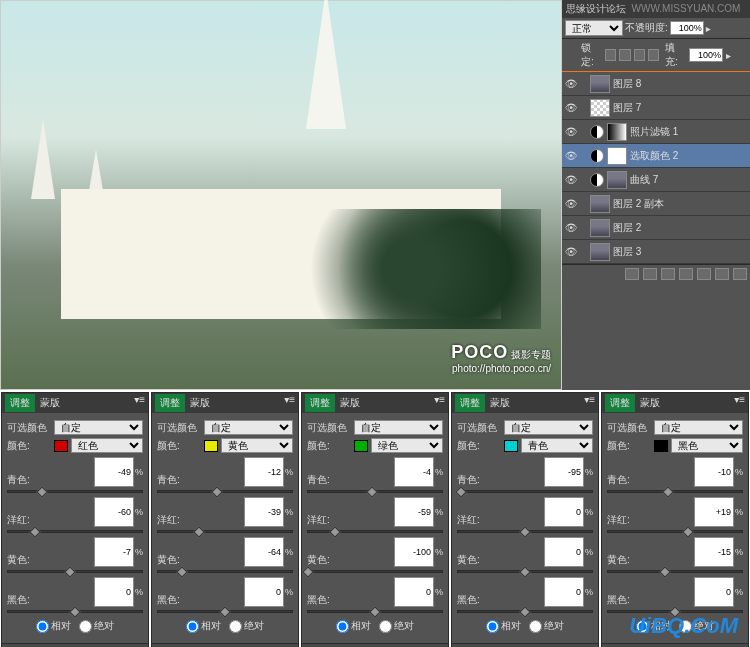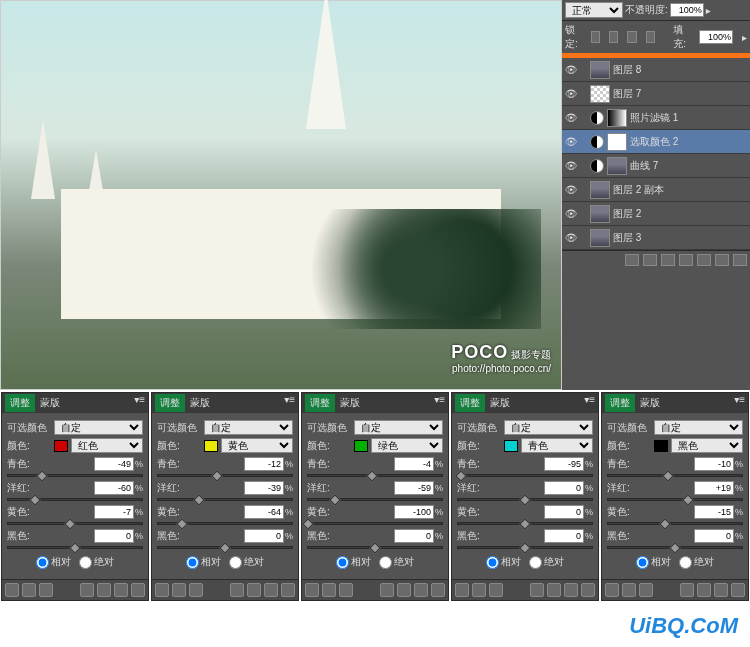--- a/index.html
+++ b/index.html
@@ -17,21 +17,21 @@
 .layers-panel{width:188px;background:#535353;color:#ddd;font-size:10px}
 .lp-hdr{background:#3a3a3a;padding:2px 4px;font-size:10px;color:#ccc}
 .lp-tabs{display:flex;background:#535353;border-bottom:1px solid #2a2a2a;font-size:10px}
 .lp-tab{padding:3px 6px;cursor:pointer}
 .lp-tab.act{background:#6a6a6a}
 .lp-ctrl{display:flex;align-items:center;padding:2px 3px;gap:2px;background:#535353;border-bottom:1px solid #2a2a2a}
 .lp-sel{background:#e8e8e8;color:#000;border:1px solid #888;font-size:10px;padding:1px 2px;height:16px}
 .lp-sel.blend{width:58px}
 .lp-lbl{font-size:10px}
 .lp-inp{width:34px;height:14px;background:#fff;border:1px solid #888;font-size:9px;text-align:right;padding-right:1px}
-.lp-lock{display:flex;align-items:center;padding:2px 3px;gap:9px;border-bottom:5px solid #f97316;font-size:10px}
+.lp-lock{display:flex;align-items:center;padding:2px 19px;gap:3px;border-bottom:1px solid #f97316;font-size:10px}
 .lp-lock-ic{width:12px;height:12px;background:#6a6a6a;border:1px solid #888}
 .layer-list{background:#535353}
 .layer{display:flex;align-items:center;height:24px;border-bottom:1px solid #3a3a3a;padding:0 2px;gap:3px}
 .layer.sel{background:#5a7aa8}
 .eye{width:14px;height:14px;display:flex;align-items:center;justify-content:center;font-size:10px}
 .thumb{width:20px;height:18px;border:1px solid #888;background:#333}
 .thumb.wht{background:#fff}
 .thumb.chk{background:repeating-conic-gradient(#ccc 0 25%,#fff 0 50%) 50%/6px 6px}
 .thumb.grd{background:linear-gradient(90deg,#000,#fff)}
 .thumb.img{background:linear-gradient(180deg,#778 40%,#445 100%)}
@@ -46,21 +46,21 @@
 .ap-tab{padding:2px 5px}
 .ap-tab.act{background:#15803d}
 .ap-body{padding:4px 5px;background:#535353}
 .ap-row{display:flex;align-items:center;gap:3px;margin:3px 0}
 .ap-lbl{font-size:10px;width:44px}
 .ap-sw{width:14px;height:12px;border:1px solid #000}
 .ap-sel{flex:1;background:#e8e8e8;border:1px solid #888;font-size:10px;height:15px;padding:0 2px}
 .slider-row{margin:4px 0}
 .sl-top{display:flex;justify-content:space-between;align-items:flex-end}
 .sl-lbl{font-size:10px}
-.sl-val{width:40px;height:14px;background:#fff;border:1px solid #888;font-size:9px;text-align:right;padding-right:2px}
+.sl-val{width:40px;height:30px;background:#fff;border:1px solid #888;font-size:9px;text-align:right;padding-right:2px}
 .sl-pct{font-size:9px;margin-left:1px}
 .sl-track{height:3px;background:#3a3a3a;margin:3px 0;position:relative;border:1px solid #2a2a2a}
 .sl-hnd{position:absolute;top:-3px;left:50%;width:8px;height:8px;background:#9a9a9a;border:1px solid #333;transform:translateX(-50%) rotate(45deg)}
 .radio-row{display:flex;gap:8px;justify-content:center;margin:6px 0}
 .radio-row label{font-size:10px;display:flex;align-items:flex-end;gap:2px}
 .ap-foot{display:flex;padding:3px;gap:3px;background:#4a4a4a;border-top:1px solid #2a2a2a}
 .ap-f-ic{width:14px;height:14px;background:#6a6a6a;border:1px solid #888;border-radius:2px}
 .logo{position:absolute;right:12px;bottom:8px;font-size:22px;font-weight:bold;color:#2288dd;font-style:italic}
 </style>
 </head>
@@ -73,20 +73,23 @@
     <div class="spire sp3"></div>
     <div class="bld"></div>
     <div class="trees"></div>
     <div class="wm">
       <b>POCO</b> <span>摄影专题</span><br>
       <span>photo://photo.poco.cn/</span>
     </div>
   </div>
 
   <div class="layers-panel">
+    <div class="lp-hdr">
+      <span>思缘设计论坛</span>&nbsp;&nbsp;<span style="color:#888">WWW.MISSYUAN.COM</span>
+    </div>
     <div class="lp-ctrl">
       <select class="lp-sel blend"><option>正常</option></select>
       <span class="lp-lbl">不透明度:</span>
       <input class="lp-inp" value="100%" style="">
       <span>▸</span>
     </div>
     <div class="lp-lock">
       <span class="lp-lbl">锁定:</span>
       <span class="lp-lock-ic"></span>
       <span class="lp-lock-ic"></span>

